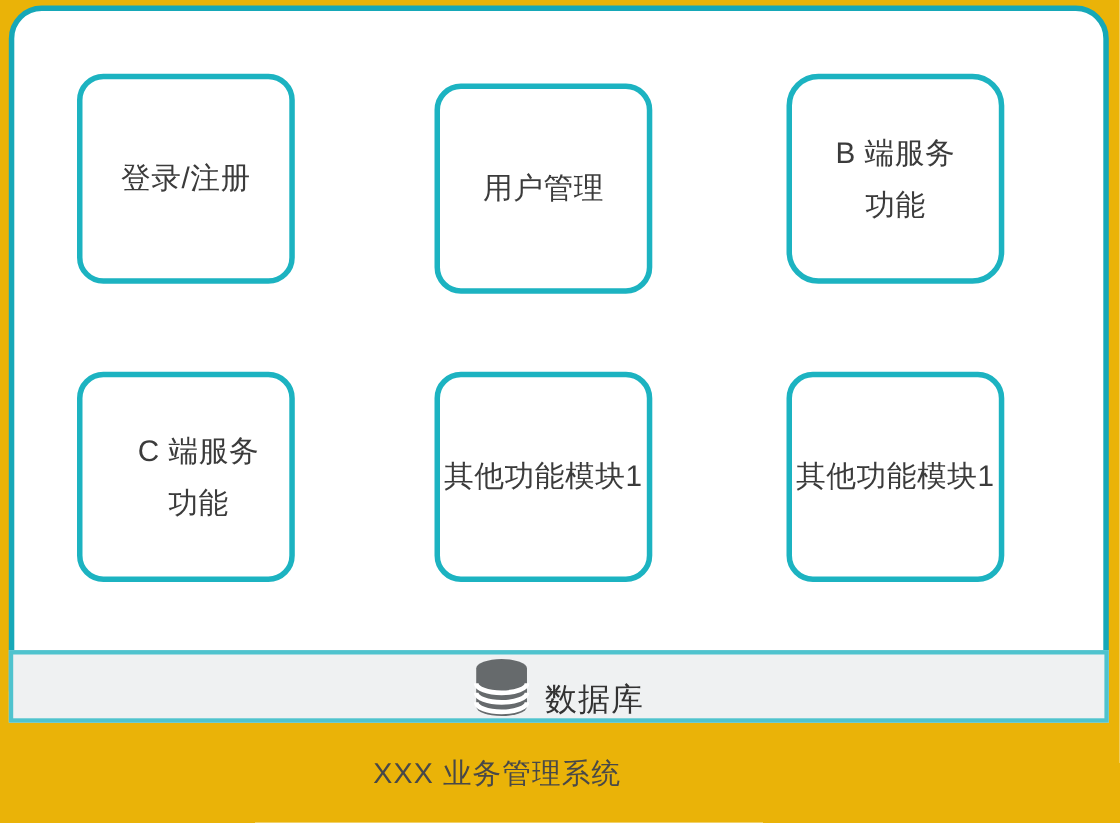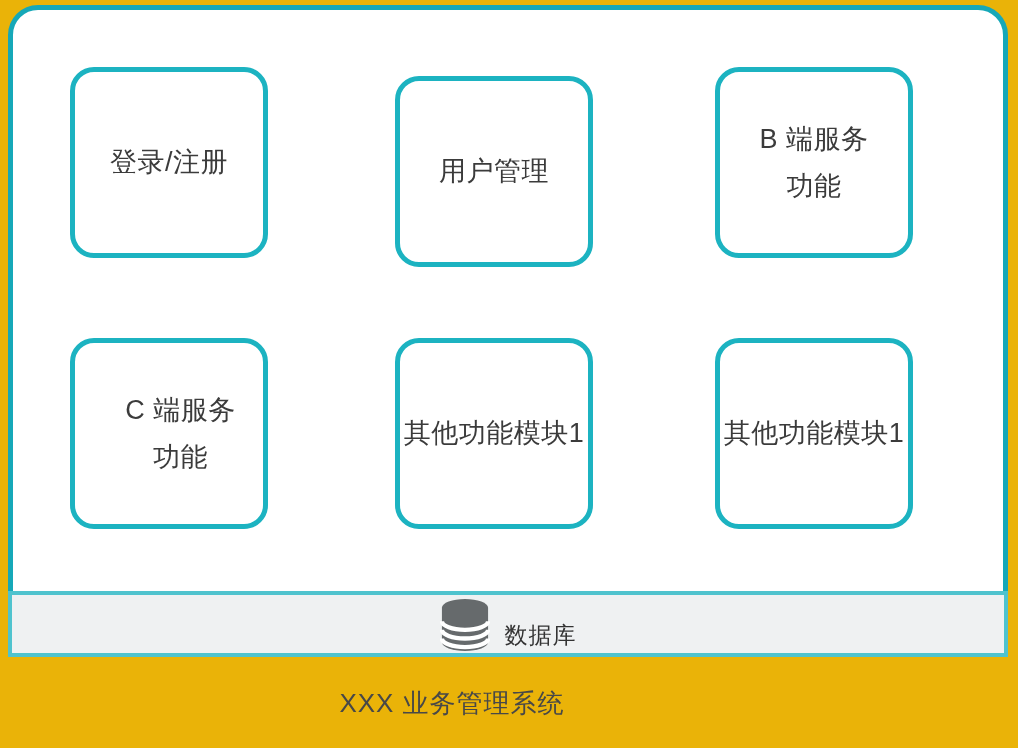--- a/index.html
+++ b/index.html
@@ -42,21 +42,21 @@
     justify-content: center;
     text-align: center;
     font-size: 27px;
     line-height: 1.72;
     color: #3b3b3b;
     letter-spacing: 0.5px;
   }
   .module .line { display: block; white-space: nowrap; }
   .pos-1 { left: 57px;  top: 57px;  }
   .pos-2 { left: 382px; top: 55px; margin-top: 11px;  }
-  .pos-3 { left: 702px; top: 57px;  }
+  .pos-3 { left: 702px; top: 57px; border-radius: 29px;  }
   .pos-4 { left: 57px;  top: 328px; padding-left: 23px; }
   .pos-5 { left: 382px; top: 328px; }
   .pos-6 { left: 702px; top: 328px; }
   
   .db-bar {
     position: absolute;
     left: -5px;
     right: -5px;
     bottom: -5px;
     height: 66px;
@@ -68,21 +68,21 @@
     justify-content: center;
     gap: 15px;
   }
   .db-icon {
     width: 50px;
     height: 54px;
     flex: 0 0 auto;
     margin-top: 2px;
   }
   .db-label {
-    font-size: 23px;
+    font-size: 29px;
     color: #333333;
     letter-spacing: 1px;
     margin-top: 23px;
   }
   
   .caption {
     position: absolute;
     left: 0;
     top: 686px;
     width: 904px;

